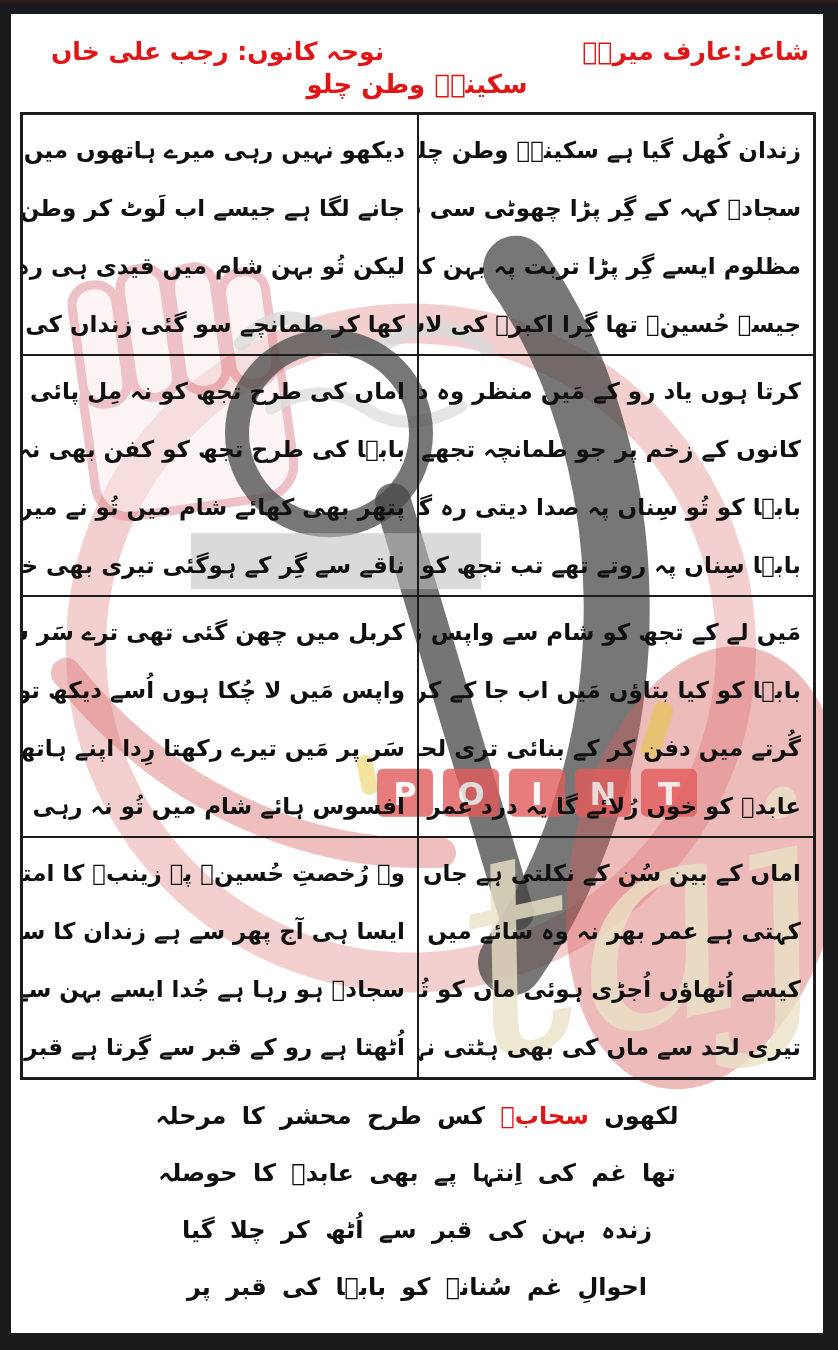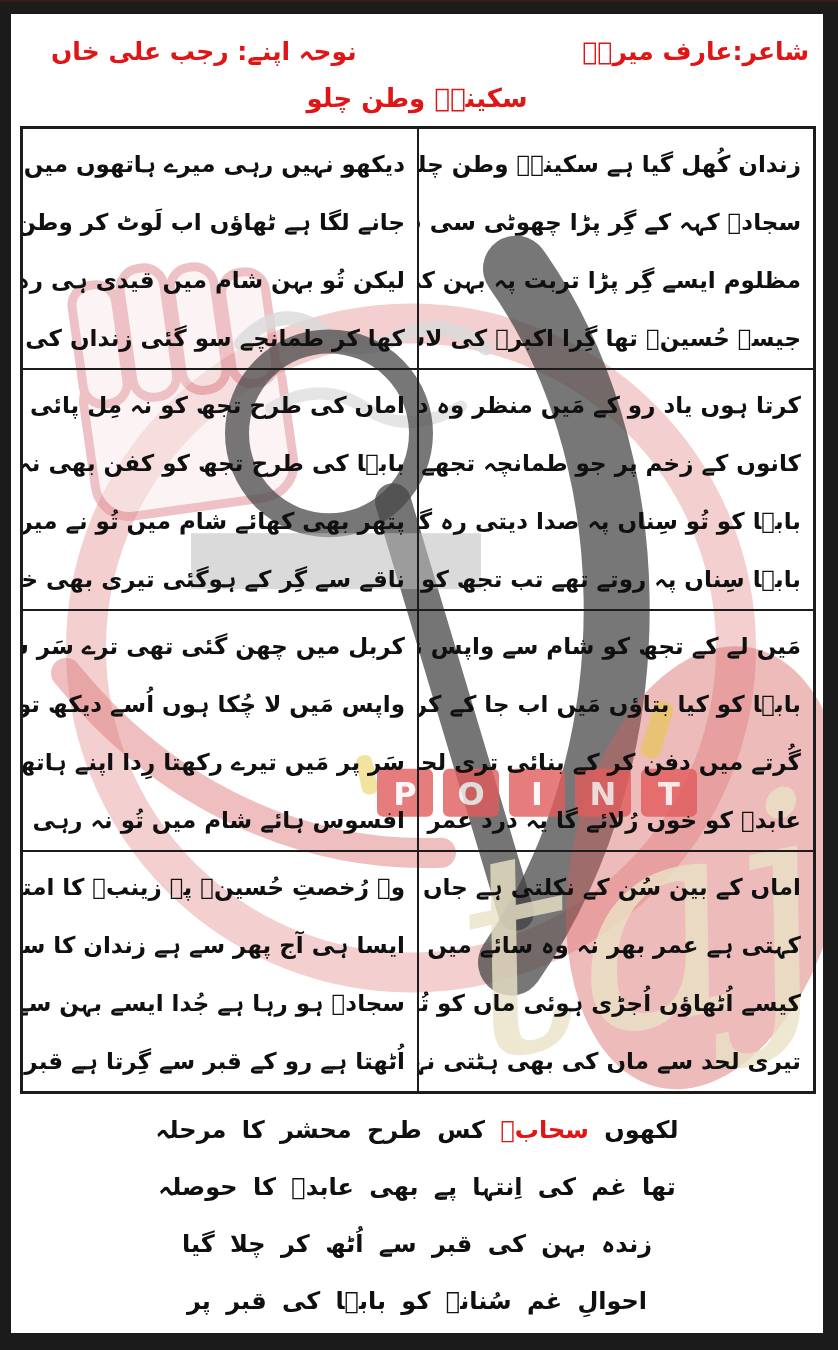--- a/index.html
+++ b/index.html
@@ -5,21 +5,21 @@
   html,body{margin:0;padding:0;background:#111;}
   body{width:838px;height:1350px;overflow:hidden;font-family:"DejaVu Sans",sans-serif;}
   .frame{position:relative;width:838px;height:1350px;background:#1b1b1b;
          box-sizing:border-box;padding:12px 15px 17px 11px;border-top:2px solid #351a1a;}
   .page{position:relative;width:100%;height:100%;background:#ffffff;overflow:hidden;}
   .watermark{position:absolute;left:0;top:0;width:100%;height:100%;z-index:0;pointer-events:none;}
   .content{position:relative;z-index:1;direction:rtl;color:#101010;}
   .credits{display:flex;justify-content:space-between;align-items:flex-start;
            padding:22px 14px 0 40px;color:#e01515;font-weight:bold;font-size:25px;line-height:1.3;}
   .credit{white-space:nowrap;}
-  .title{margin-top:14px;text-align:center;color:#e01515;font-weight:bold;font-size:26px;}
+  .title{text-align:center;color:#e01515;font-weight:bold;font-size:26px;}
   .lyrics-table{margin:13px 7px 0 9px;border:2px solid #1c1c1c;display:grid;
                 grid-template-columns:1fr 1fr;grid-auto-rows:241px;direction:rtl;}
   .cell{border:1px solid #1c1c1c;box-sizing:border-box;padding:6px 12px 0 12px;overflow:hidden;}
   .verse-line{height:58px;line-height:58px;font-size:23px;font-weight:600;
               text-align:justify;text-align-last:justify;white-space:nowrap;}
   .footer{margin:8px auto 0 auto;width:640px;text-align:center;}
   .footer-line{line-height:57px;font-size:24px;font-weight:600;word-spacing:7px;white-space:nowrap;}
   .red{color:#e01515;}
 </style>
 </head>
@@ -61,36 +61,36 @@
         <text x="658" y="792" text-anchor="middle" font-family="DejaVu Sans, sans-serif" font-weight="bold" font-size="32" fill="#ffffff" opacity="0.95">T</text>
       </g>
 
       <text transform="translate(650 1010) rotate(-12)" text-anchor="middle" font-family="DejaVu Serif, serif" font-style="italic" font-size="280" fill="#ebe2c6" opacity="0.8">taj</text>
     </svg>
 
     <div class="content">
 
       <div class="credits">
         <span class="credit">شاعر:عارف میرےؔ</span>
-        <span class="credit">نوحہ اپنے: رجب علی خاں</span>
+        <span class="credit">نوحہ کانوں: رجب علی خاں</span>
       </div>
 
       <div class="title">سکینہؑ وطن چلو</div>
 
       <div class="lyrics-table">
 
         <div class="cell">
           <div class="verse-line">زندان کُھل گیا ہے سکینہؑ وطن چلو</div>
           <div class="verse-line">سجادؑ کہہ کے گِر پڑا چھوٹی سی قبر پر</div>
           <div class="verse-line">مظلوم ایسے گِر پڑا تربت پہ بہن کی</div>
           <div class="verse-line">جیسے حُسینؑ تھا گِرا اکبرؑ کی لاش پر</div>
         </div>
         <div class="cell">
           <div class="verse-line">دیکھو نہیں رہی میرے ہاتھوں میں اب رَسن</div>
-          <div class="verse-line">جانے لگا ہے ٹھاؤں اب لَوٹ کر وطن</div>
+          <div class="verse-line">جانے لگا ہے جیسے اب لَوٹ کر وطن</div>
           <div class="verse-line">لیکن تُو بہن شام میں قیدی ہی رہ گئی</div>
           <div class="verse-line">کھا کر طمانچے سو گئی زنداں کی خاک پر</div>
         </div>
 
         <div class="cell">
           <div class="verse-line">کرتا ہوں یاد رو کے مَیں منظر وہ درد کا</div>
           <div class="verse-line">کانوں کے زخم پر جو طمانچہ تجھے لگا</div>
           <div class="verse-line">بابؑا کو تُو سِناں پہ صدا دیتی رہ گئی</div>
           <div class="verse-line">بابؑا سِناں پہ روتے تھے تب تجھ کو دیکھ کر</div>
         </div>

